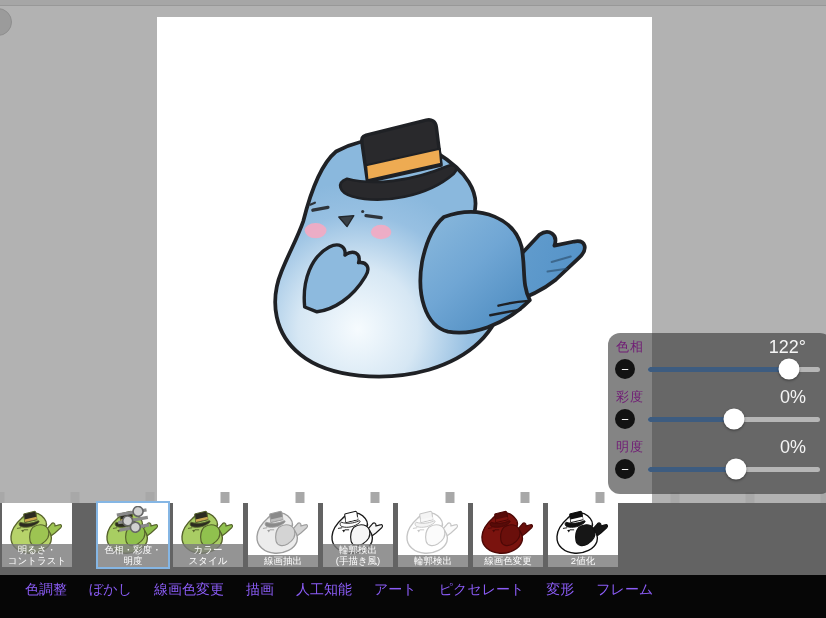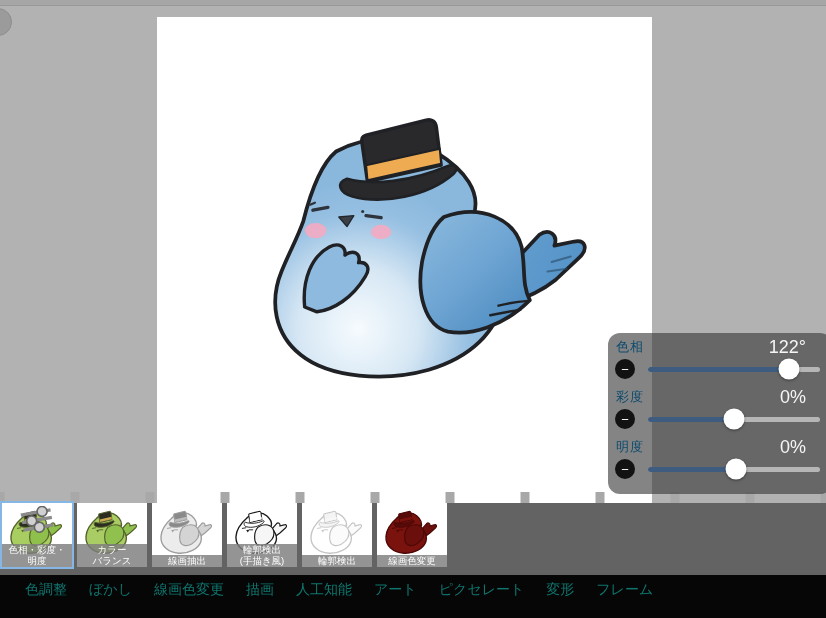--- a/index.html
+++ b/index.html
@@ -14,48 +14,48 @@
   .corner-btn{position:absolute;left:-16px;top:8px;width:28px;height:28px;border-radius:50%;
     background:#9b9b9b;border:1px solid #8e8e8e;padding:0;}
   
   .canvas{position:absolute;left:157px;top:17px;width:495px;height:486px;background:#ffffff;}
   .artwork{position:absolute;left:108px;top:84px;width:355px;height:307px;display:block;}
   
   .panel{position:absolute;left:608px;top:333px;width:224px;height:161px;
     background:rgba(56,56,56,.62);border-radius:12px;box-sizing:border-box;padding-top:5px;z-index:6;}
   .srow{margin-bottom:7px;}
   .shead{display:flex;align-items:center;height:18px;padding:0 26px 1px 8px;}
-  .slabel{font-size:13px;color:#0c4a6e;letter-spacing:1px;text-align:right;}
+  .slabel{font-size:13px;color:#701a75;letter-spacing:1px;text-align:right;}
   .svalue{margin-left:auto;font-size:18px;color:#f5f5f5;}
   .sctrl{display:flex;align-items:center;height:24px;padding-left:7px;}
   .minus{width:20px;height:20px;border-radius:50%;background:#121212;border:none;color:#fff;
     display:flex;align-items:center;justify-content:center;font-size:13px;line-height:1;padding:0;flex:0 0 auto;}
   .track{position:relative;flex:1;height:5px;border-radius:3px;background:#b6b6b6;margin:0 12px 0 13px;}
   .tfill{position:absolute;left:0;top:0;bottom:0;border-radius:3px;background:#3d5c80;}
   .thumbk{position:absolute;top:50%;width:21px;height:21px;border-radius:50%;background:#ffffff;
     transform:translate(-50%,-50%);box-shadow:0 1px 2.5px rgba(0,0,0,.45);}
   
   .strip{position:absolute;left:0;top:492px;width:826px;height:83px;z-index:5;}
   .strip-notches{position:absolute;top:0;left:0;right:0;height:11px;
     background:repeating-linear-gradient(90deg,#a8a8a8 0 9px,transparent 9px 75px);
     background-position:-4.5px 0;}
   .strip-bar{position:absolute;top:11px;left:0;right:0;bottom:0;background:#636363;}
   .cells{position:absolute;top:11px;left:2px;display:flex;gap:5px;}
   .cell{position:relative;width:70px;height:64px;background:#ffffff;overflow:hidden;flex:0 0 auto;}
-  .cell.sel{box-shadow:0 0 0 2px #85b6e4;}
+  .cell.sel{box-shadow:0 0 0 2px #85b6e4;margin-left:21px;}
   .mini{position:absolute;left:2px;top:4px;width:66px;height:52px;}
   .cap{position:absolute;left:0;right:0;bottom:0;background:rgba(125,125,125,.82);
     color:#ffffff;font-size:9.5px;line-height:10.5px;text-align:center;padding:1px 0;white-space:pre-line;}
   .ovl{position:absolute;}
   .ovl.lock{left:22px;top:8px;width:25px;height:25px;}
   .ovl.sliders{left:15px;top:3px;width:40px;height:28px;}
   
   .menubar{position:absolute;left:0;top:575px;width:826px;height:43px;background:#060606;
     display:flex;align-items:flex-start;gap:22px;padding:6px 0 0 25px;box-sizing:border-box;}
-  .menubar span{font-size:14px;color:#0f766e;white-space:nowrap;}
+  .menubar span{font-size:14px;color:#8b5cf6;white-space:nowrap;}
 </style>
 </head>
 <body>
 
 <svg width="0" height="0" style="position:absolute" aria-hidden="true">
   <symbol id="bird-sym" viewBox="0 0 110 90">
     <path d="M62 57 C72 55 80 50 86 45 L96 36 C99 33 97 29 93 31 L86 33 C87 28 83 26 80 29 L66 45 Z" fill="var(--wing,#8fc04c)" stroke="var(--line,#55622c)" stroke-width="2" stroke-linejoin="round"></path>
     <path d="M28 20 C38 9 54 7 63 15 C70 21 73 29 70 35 C78 42 82 52 79 60 C74 73 58 81 41 80 C22 79 9 67 10 51 C11 37 19 28 28 20 Z" fill="var(--body,#a8ce62)" stroke="var(--line,#55622c)" stroke-width="2.4" stroke-linejoin="round"></path>
     <path d="M48 35 C60 27 72 31 75 41 C77 49 73 58 63 64 C54 69 45 67 43 59 C41 49 43 41 48 35 Z" fill="var(--wing,#8fc04c)" stroke="var(--line,#55622c)" stroke-width="2" stroke-linejoin="round"></path>
     <path d="M21 37 L27 36 M33 39.5 L39 39.5" stroke="var(--line,#55622c)" stroke-width="1.6" stroke-linecap="round"></path>
@@ -159,20 +159,27 @@
       </div>
     </div>
   </div>
 </div>
 
 <div class="strip">
   <div class="strip-notches"></div>
   <div class="strip-bar"></div>
   <div class="cells">
 
+    <div class="cell" style="--body: #b7d36a; --wing: #9dc452; --hat: #2c2a20; --band: #caa84e; --line: #5a662e;">
+      <svg class="mini" viewBox="0 0 110 90">
+          <use href="#bird-sym"></use>
+        </svg>
+      <div class="cap">明るさ・
+コントラスト</div>
+    </div>
 
 
     <div class="cell sel" style="--body: #a8ce62; --wing: #8fc04c; --hat: #2c2c20; --band: #c8a850; --line: #55622c;">
       <svg class="mini" viewBox="0 0 110 90">
           <use href="#bird-sym"></use>
         </svg>
       <svg class="ovl sliders" viewBox="0 0 36 26">
         <g transform="rotate(-10 18 13)">
           <line x1="4" y1="6" x2="32" y2="6" stroke="#8a8a8a" stroke-width="3"></line>
           <circle cx="24" cy="6" r="4.6" fill="#d0d0d0" stroke="#666666" stroke-width="1.5"></circle>
@@ -184,21 +191,21 @@
       </svg>
       <div class="cap">色相・彩度・
 明度</div>
     </div>
 
     <div class="cell" style="--body: #a9cd64; --wing: #90c14e; --hat: #2c2c20; --band: #caa850; --line: #55622c;">
       <svg class="mini" viewBox="0 0 110 90">
           <use href="#bird-sym"></use>
         </svg>
       <div class="cap">カラー
-バランス</div>
+スタイル</div>
     </div>
 
     <div class="cell" style="--body: #ececec; --wing: #d4d4d4; --hat: #8a8a8a; --band: #bdbdbd; --line: #9e9e9e;">
       <svg class="mini" viewBox="0 0 110 90">
           <use href="#bird-sym"></use>
         </svg>
       <div class="cap">線画抽出</div>
     </div>
 
     <div class="cell" style="--body: #ffffff; --wing: #f6f6f6; --hat: #ffffff; --band: #ffffff; --line: #1a1a1a;">
@@ -218,20 +225,26 @@
 
     <div class="cell" style="--body: #7a130e; --wing: #6a0f0b; --hat: #570b08; --band: #7a130e; --line: #4c0806;">
       <svg class="mini" viewBox="0 0 110 90">
           <use href="#bird-sym"></use>
         </svg>
       <div class="cap">線画色変更</div>
     </div>
 
 
 
+    <div class="cell" style="--body: #ffffff; --wing: #161616; --hat: #101010; --band: #ffffff; --line: #101010;">
+      <svg class="mini" viewBox="0 0 110 90">
+          <use href="#bird-sym"></use>
+        </svg>
+      <div class="cap">2値化</div>
+    </div>
 
   </div>
 </div>
 
 <div class="menubar">
   <span>色調整</span>
   <span>ぼかし</span>
   <span>線画色変更</span>
   <span>描画</span>
   <span>人工知能</span>

